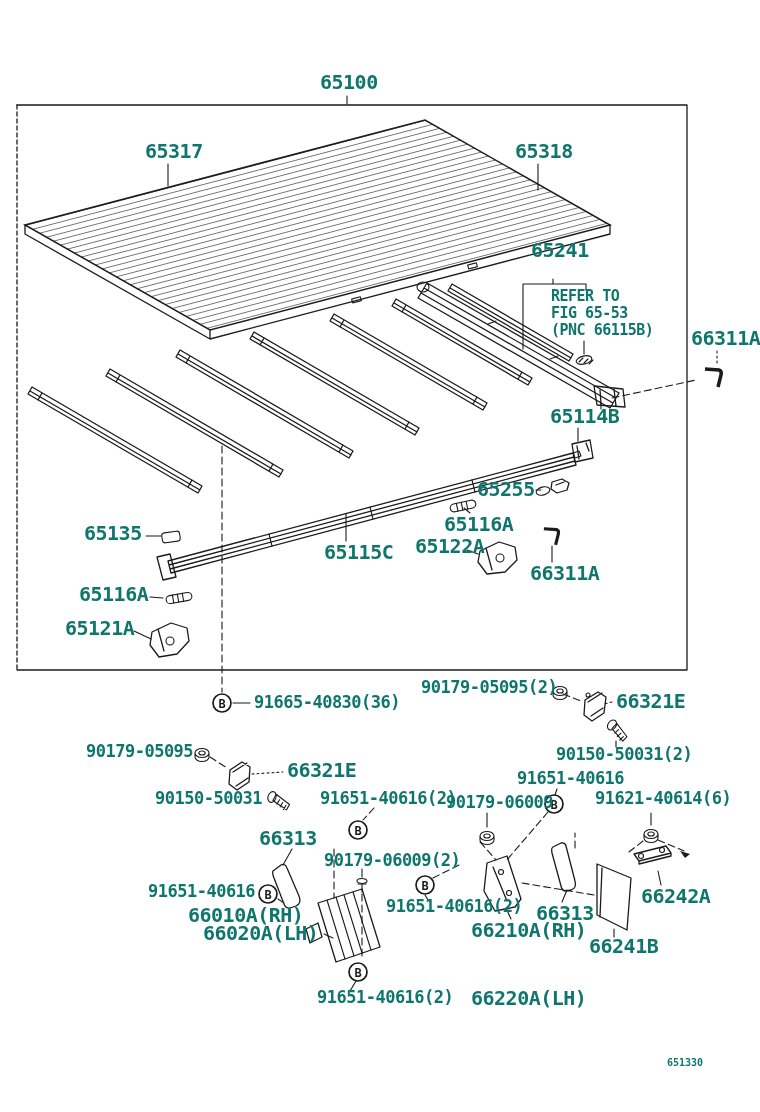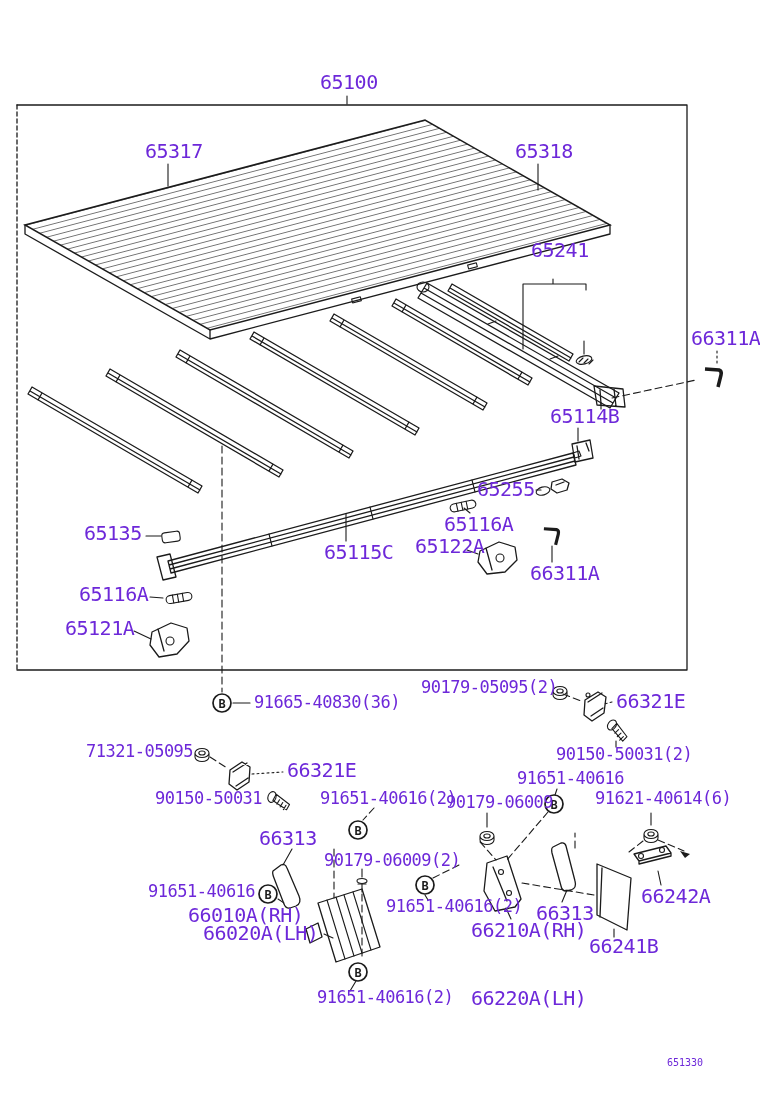--- a/index.html
+++ b/index.html
@@ -1,19 +1,19 @@
 <!DOCTYPE html>
 <html><head>
 <meta charset="utf-8">
 <style>
   html,body{margin:0;padding:0;background:#fff;}
   #canvas{position:relative;width:760px;height:1112px;background:#fff;overflow:hidden;
           font-family:"DejaVu Sans Mono","Liberation Mono",monospace;}
   #art{position:absolute;left:0;top:0;}
-  .lbl{position:absolute;font-weight:normal;color:#6d28d9;white-space:pre;letter-spacing:-0.5px;line-height:1.05;}
+  .lbl{position:absolute;font-weight:bold;color:#0f766e;white-space:pre;letter-spacing:-0.5px;line-height:1.05;}
   .s20{font-size:20px;}
   .s17{font-size:17px;}
   .s15{font-size:15px;line-height:17px;}
   .s14{font-size:10px;letter-spacing:0;}
   .ln{fill:none;stroke:#1b1b1b;stroke-width:1.3;stroke-linejoin:round;stroke-linecap:round;}
   .thin{stroke-width:1.1;}
   .dash{stroke-dasharray:7 4;}
   .dot{stroke-dasharray:2 3;}
   .arrow{fill:#1b1b1b;stroke:none;}
   .bmark-circle{fill:#fff;stroke:#1b1b1b;stroke-width:1.7;}
@@ -251,35 +251,38 @@
     <path class="ln" d="M318,903 L362,889 L380,947 L336,962 Z"></path>
     <path class="ln thin" d="M327,900 L345,959 M336,897 L354,956 M344,895 L362,953 M353,892 L371,950"></path>
     <path class="ln" d="M306,929 L318,923 L322,937 L310,943 Z"></path>
   </g>
 </svg>
 
 <div class="lbl s20" style="left:320px;top:72px">65100</div>
 <div class="lbl s20" style="left:145px;top:141px">65317</div>
 <div class="lbl s20" style="left:515px;top:141px">65318</div>
 <div class="lbl s20" style="left:531px;top:240px">65241</div>
+<div class="lbl s15" style="left:551px;top:288px">REFER TO
+FIG 65-53
+(PNC 66115B)</div>
 <div class="lbl s20" style="left:691px;top:328px">66311A</div>
 <div class="lbl s20" style="left:550px;top:406px">65114B</div>
 <div class="lbl s20" style="left:477px;top:479px">65255</div>
 <div class="lbl s20" style="left:444px;top:514px">65116A</div>
 <div class="lbl s20" style="left:415px;top:536px">65122A</div>
 <div class="lbl s20" style="left:530px;top:563px">66311A</div>
 <div class="lbl s20" style="left:84px;top:523px">65135</div>
 <div class="lbl s20" style="left:324px;top:542px">65115C</div>
 <div class="lbl s20" style="left:79px;top:584px">65116A</div>
 <div class="lbl s20" style="left:65px;top:618px">65121A</div>
 <div class="lbl s17" style="left:254px;top:694px">91665-40830(36)</div>
 <div class="lbl s17" style="left:421px;top:679px">90179-05095(2)</div>
 <div class="lbl s20" style="left:616px;top:691px">66321E</div>
 <div class="lbl s17" style="left:556px;top:746px">90150-50031(2)</div>
-<div class="lbl s17" style="left:86px;top:743px">71321-05095</div>
+<div class="lbl s17" style="left:86px;top:743px">90179-05095</div>
 <div class="lbl s20" style="left:287px;top:760px">66321E</div>
 <div class="lbl s17" style="left:155px;top:790px">90150-50031</div>
 <div class="lbl s17" style="left:320px;top:790px">91651-40616(2)</div>
 <div class="lbl s17" style="left:517px;top:770px">91651-40616</div>
 <div class="lbl s17" style="left:446px;top:794px">90179-06009</div>
 <div class="lbl s17" style="left:595px;top:790px">91621-40614(6)</div>
 <div class="lbl s20" style="left:259px;top:828px">66313</div>
 <div class="lbl s17" style="left:324px;top:852px">90179-06009(2)</div>
 <div class="lbl s17" style="left:148px;top:883px">91651-40616</div>
 <div class="lbl s20" style="left:188px;top:905px">66010A(RH)</div>

